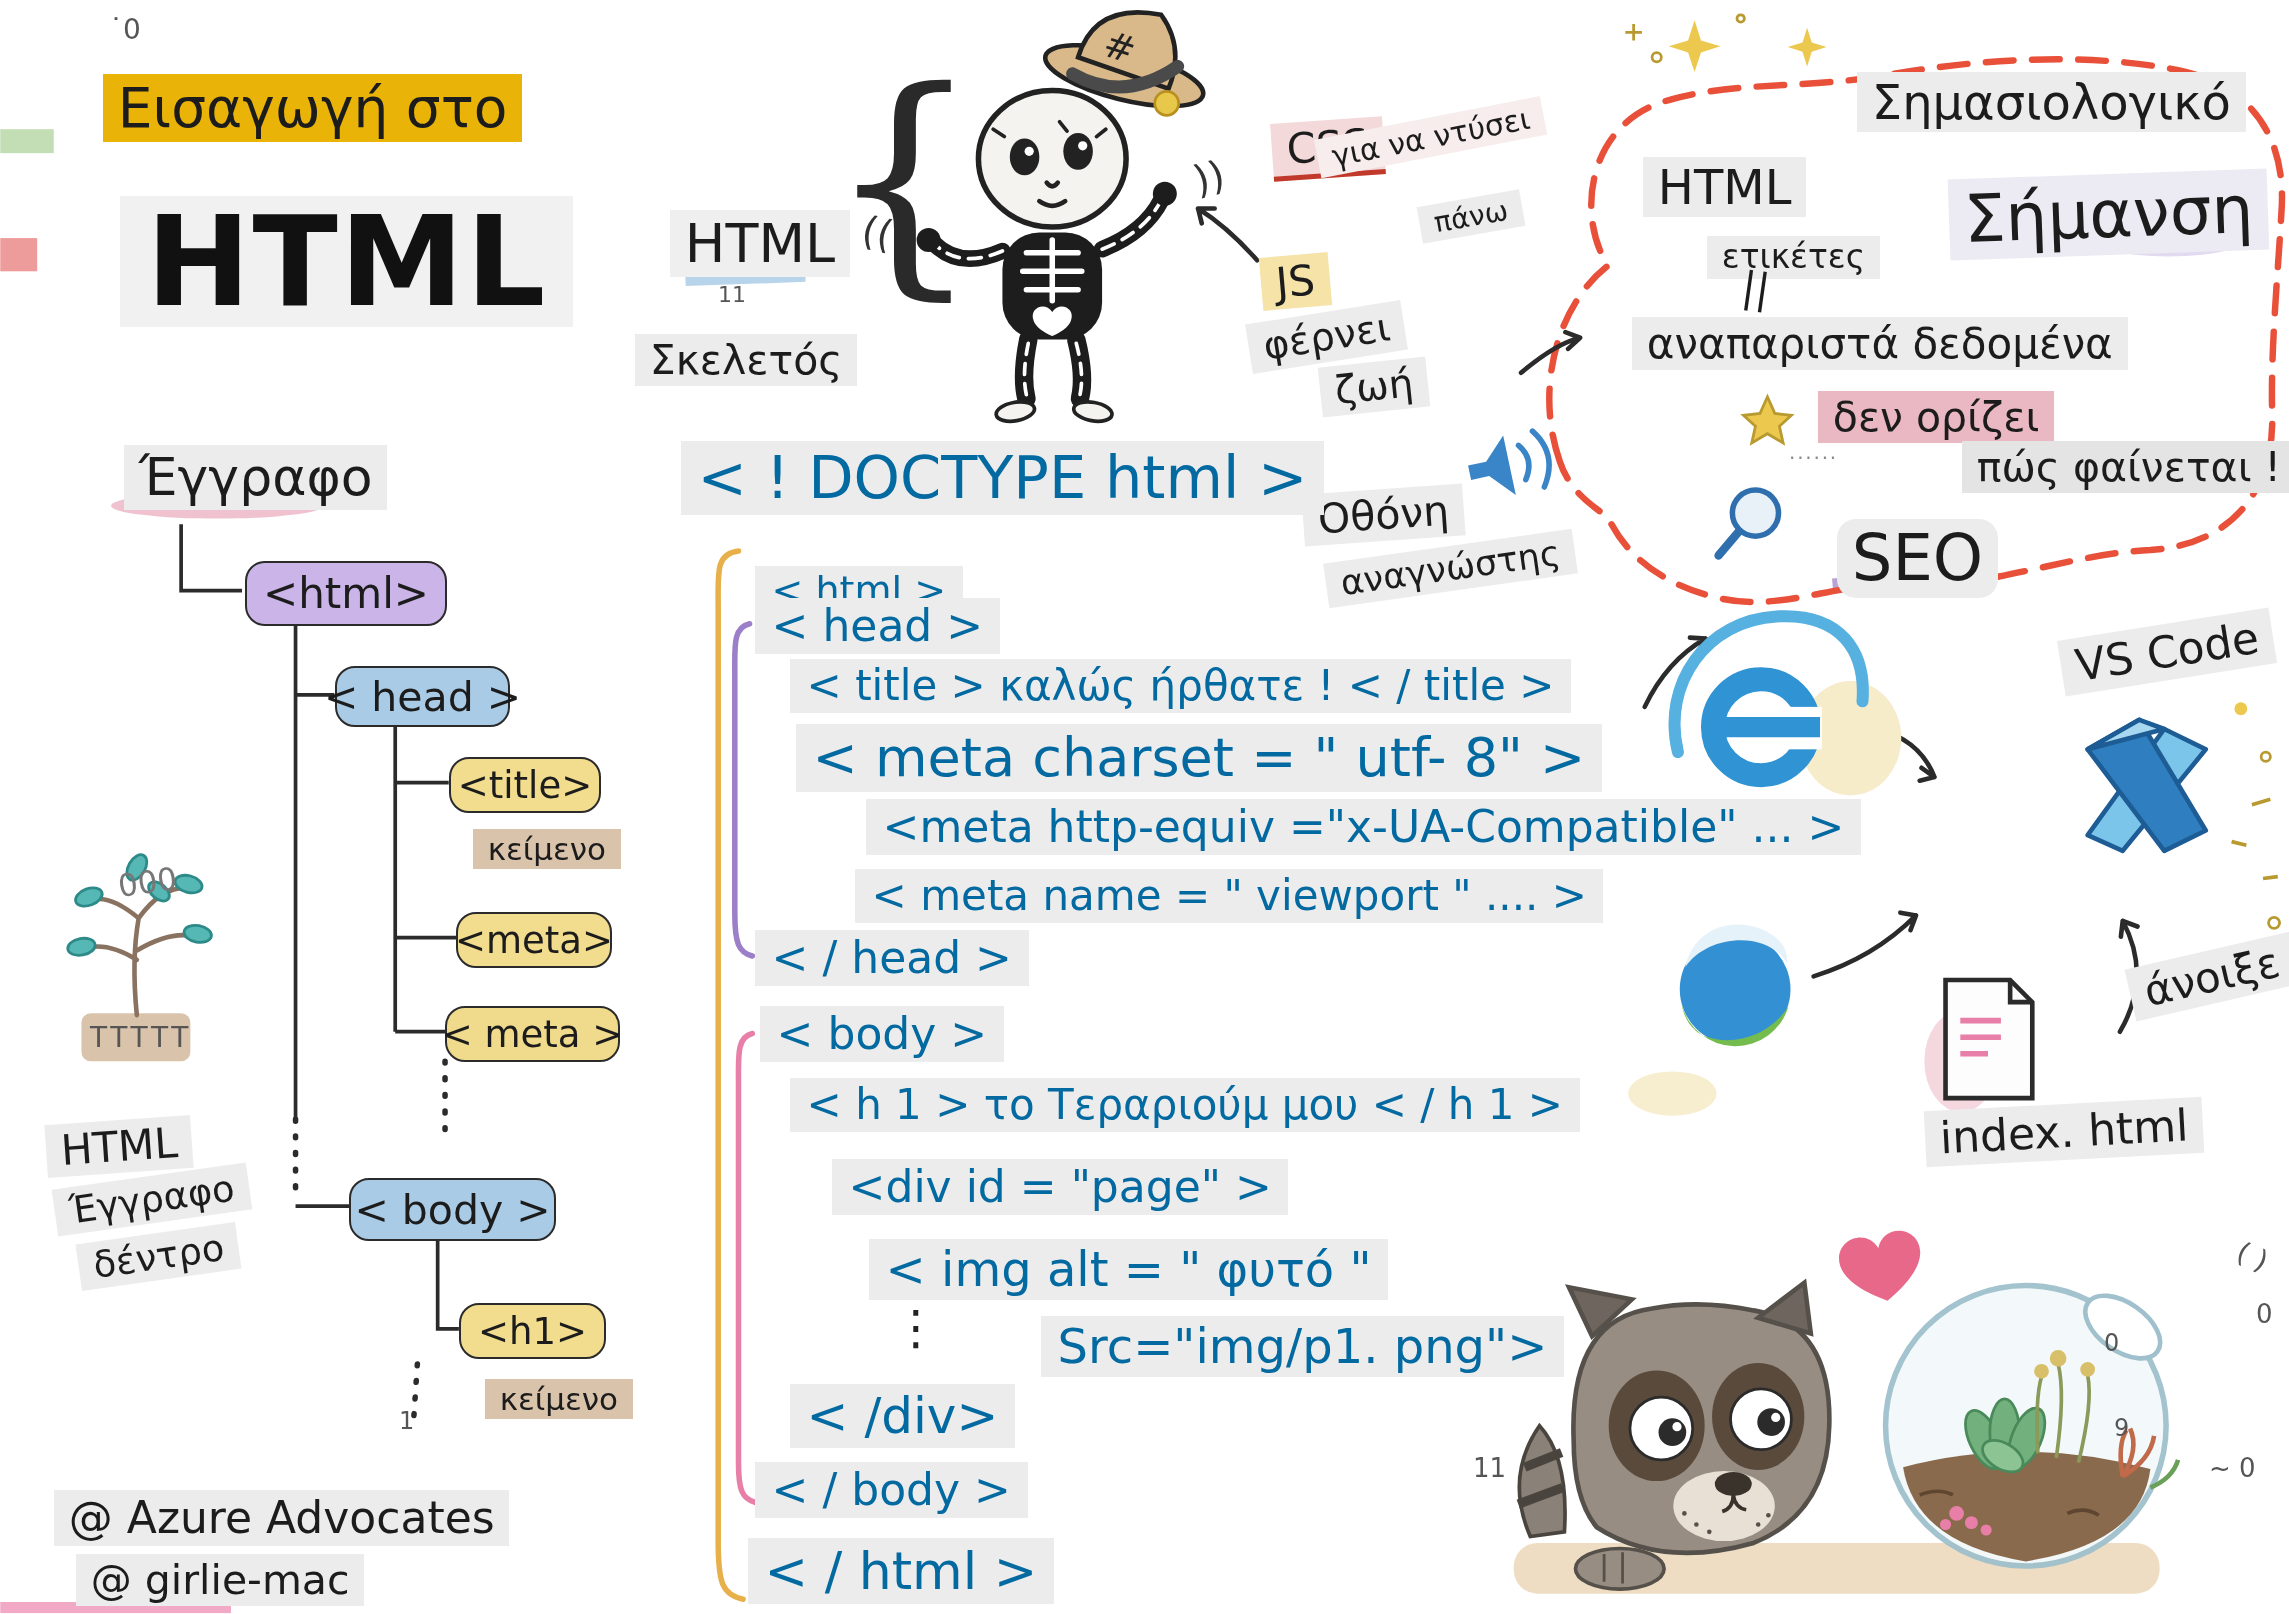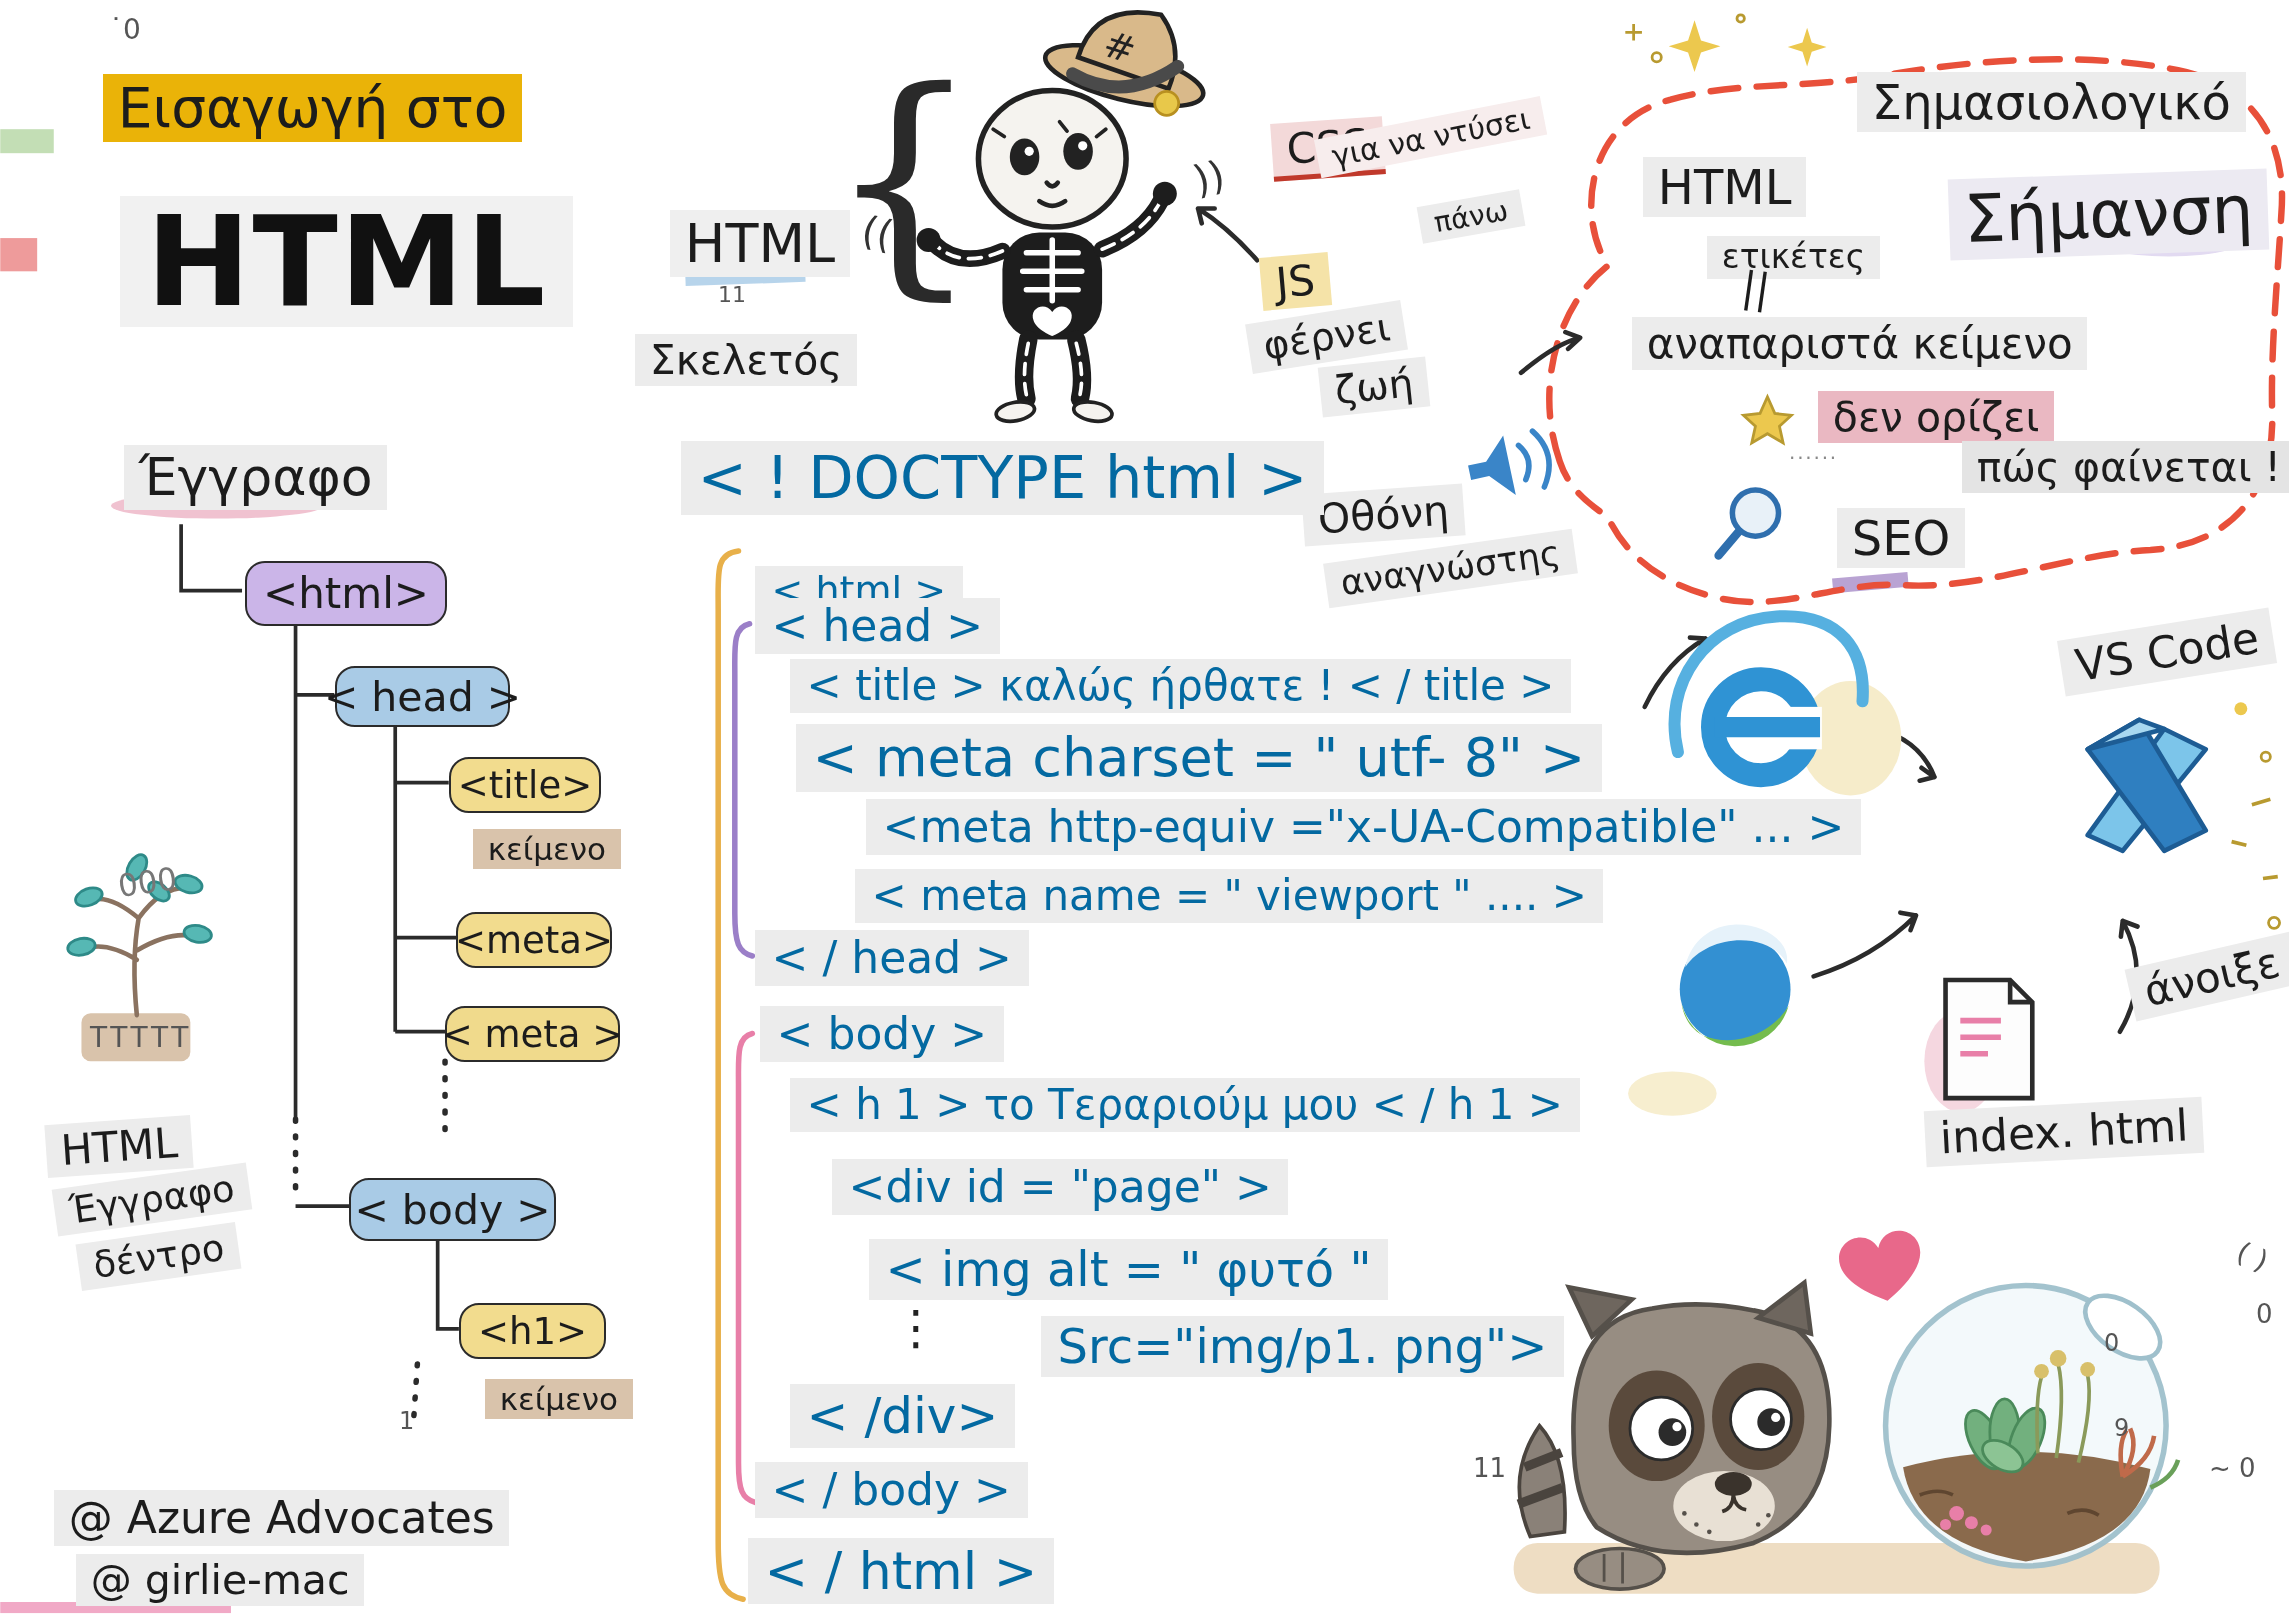--- a/index.html
+++ b/index.html
@@ -246,25 +246,25 @@
 <div class="lbl" style="left:1320px;top:362px;font-size:39px;transform:rotate(-6deg);">ζωή</div>
 
 <div class="lbl" style="left:1303px;top:489px;font-size:41px;transform:rotate(-4deg);">Οθόνη</div>
 <div class="lbl" style="left:1325px;top:546px;font-size:35px;transform:rotate(-8deg);">αναγνώστης</div>
 
 <div class="lbl" style="left:1857px;top:72px;font-size:48px;">Σημασιολογικό</div>
 <div class="lbl" style="left:1949px;top:174px;font-size:66px;background:#eceaf2;transform:rotate(-2deg);">Σήμανση</div>
 <div class="lbl" style="left:1643px;top:157px;font-size:48px;">HTML</div>
 <div class="lbl" style="left:1707px;top:220px;font-size:33px;margin-top:16px;">ετικέτες</div>
 <div class="lbl plain" style="left:1742px;top:264px;font-size:41px;transform:rotate(8deg);">||</div>
-<div class="lbl" style="left:1632px;top:317px;font-size:42px;">αναπαριστά κείμενο</div>
+<div class="lbl" style="left:1632px;top:317px;font-size:42px;">αναπαριστά δεδομένα</div>
 <div class="lbl pink" style="left:1818px;top:391px;font-size:41px;">δεν ορίζει</div>
 <div class="lbl plain" style="left:1789px;top:441px;font-size:20px;letter-spacing:1.8px;color:#888;">......</div>
 <div class="lbl" style="left:1962px;top:441px;font-size:41px;background:#e4e4e4;">πώς φαίνεται !</div>
-<div class="lbl" style="left:1837px;top:508px;font-size:48px;">SEO</div>
+<div class="lbl" style="left:1837px;top:519px;font-size:64px;border-radius:19px;">SEO</div>
 
 <div class="lbl" style="left:124px;top:445px;font-size:52px;">Έγγραφο</div>
 <div class="node" style="left:245px;top:561px;width:198px;height:61px;background:#cbb5e8;font-size:42px;">&lt;html&gt;</div>
 <div class="node" style="left:335px;top:666px;width:171px;height:57px;background:#a9cbe6;font-size:41px;">&lt; head &gt;</div>
 <div class="node" style="left:449px;top:757px;width:148px;height:52px;background:#f2dc8e;font-size:37px;">&lt;title&gt;</div>
 <div class="lbl tan" style="left:473px;top:829px;font-size:31px;">κείμενο</div>
 <div class="node" style="left:456px;top:912px;width:152px;height:52px;background:#f2dc8e;font-size:37px;">&lt;meta&gt;</div>
 <div class="node" style="left:445px;top:1006px;width:171px;height:52px;background:#f0da8c;font-size:37px;">&lt; meta &gt;</div>
 <div class="node" style="left:349px;top:1178px;width:203px;height:59px;background:#a9cbe6;font-size:41px;">&lt; body &gt;</div>
 <div class="node" style="left:459px;top:1303px;width:143px;height:52px;background:#f2dc8e;font-size:37px;">&lt;h1&gt;</div>

